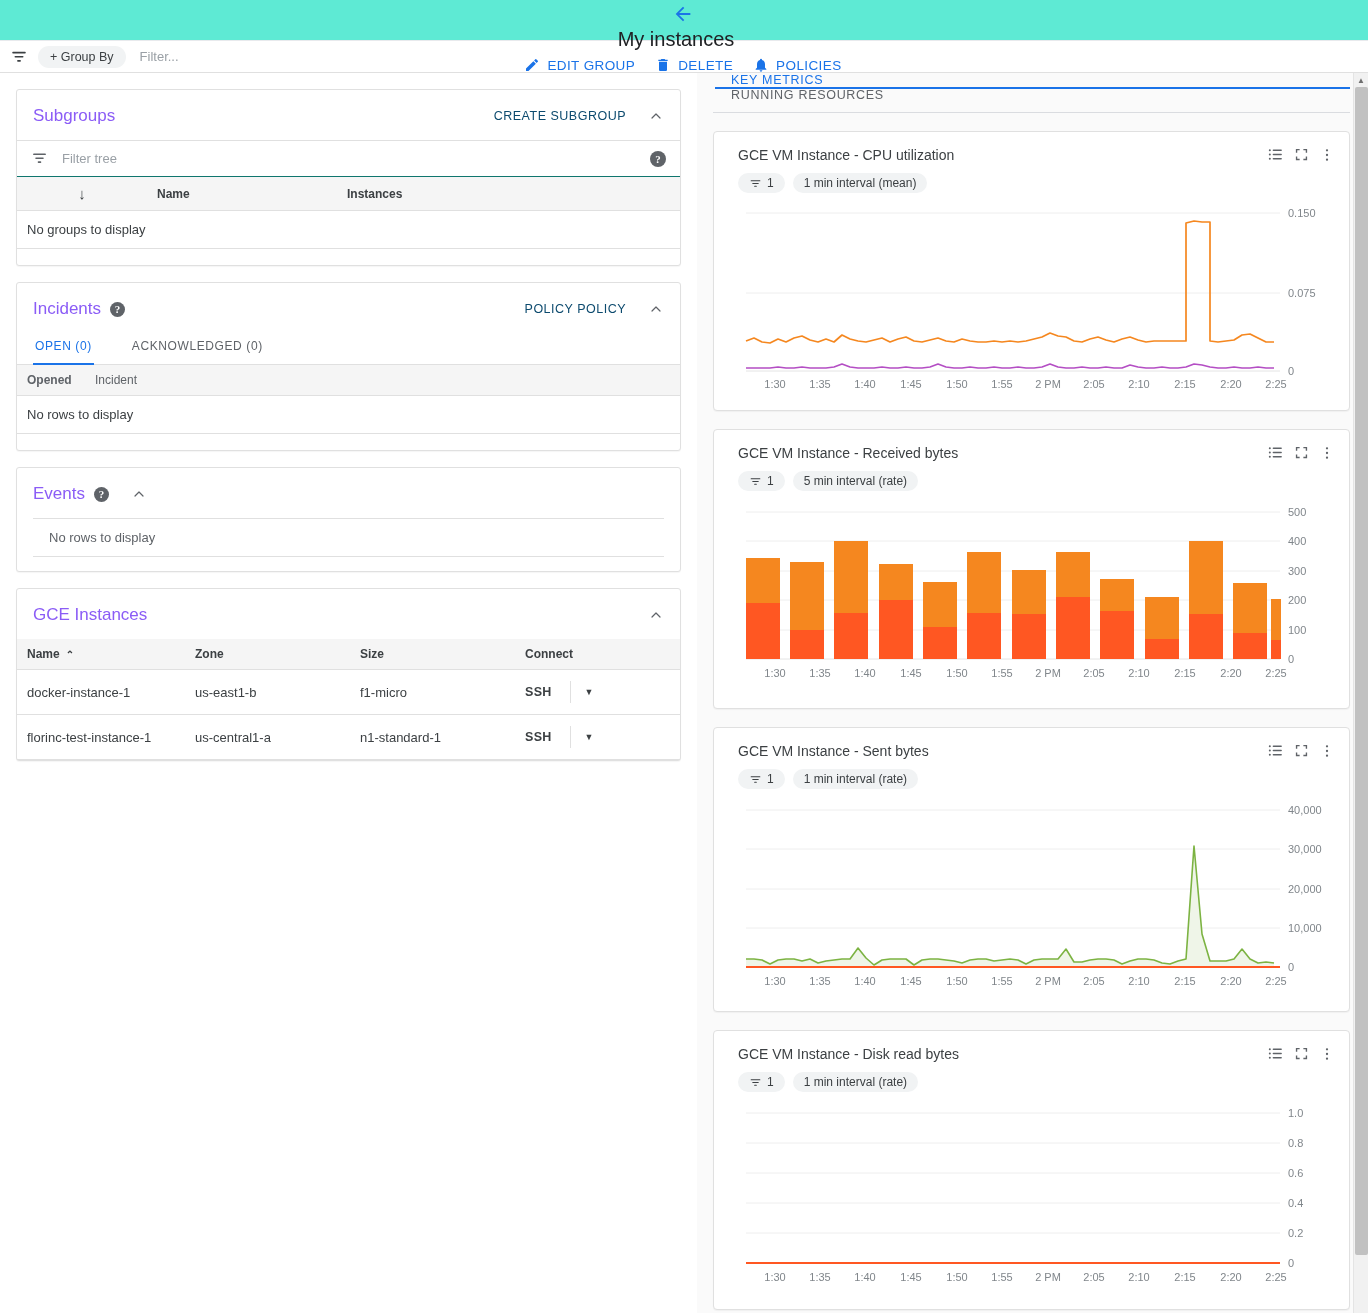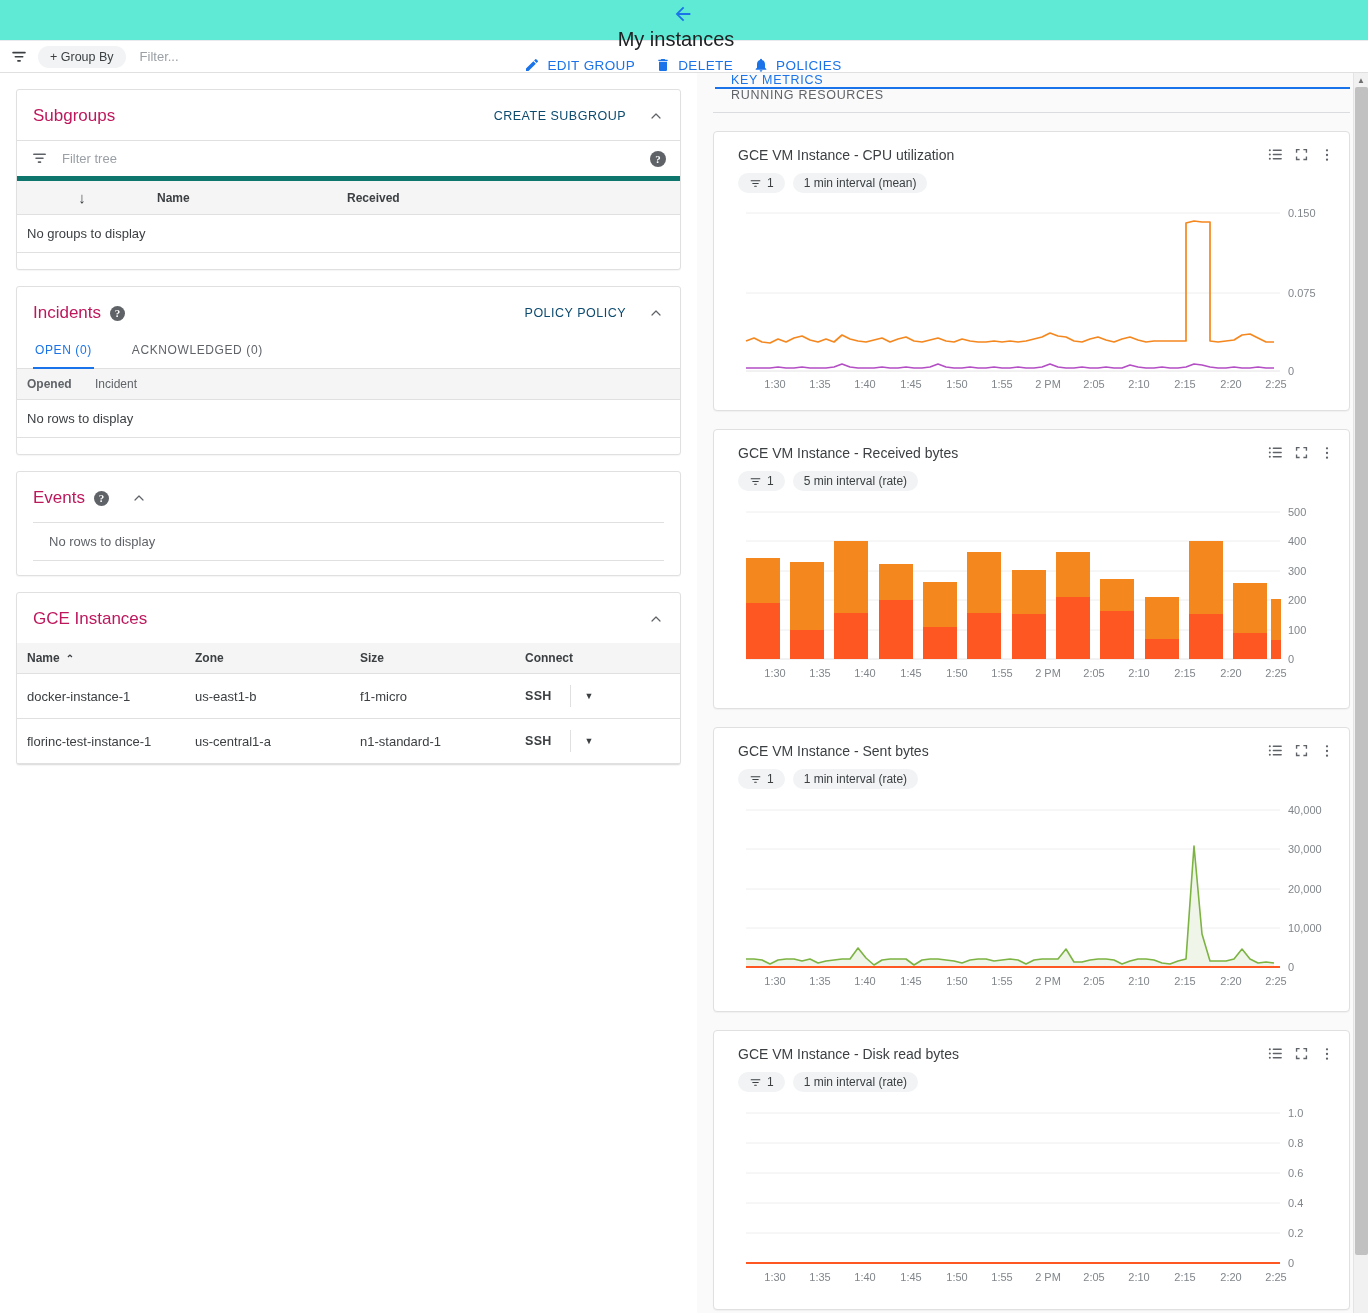--- a/index.html
+++ b/index.html
@@ -149,21 +149,21 @@
     margin-bottom: 16px;
     box-shadow: 0 1px 1px rgba(0,0,0,.04);
   }
   .card-head {
     display: flex;
     align-items: center;
     padding: 16px 16px 14px 16px;
   }
   .card-title {
     font-size: 17px;
-    color: #be185d;
+    color: #8b5cf6;
     font-weight: 400;
     text-align: center;
   }
   .help-ico {
     width: 15px; height: 15px;
     border-radius: 50%;
     background: #5f6368;
     color: #fff;
     font-size: 11px;
     font-weight: bold;
@@ -184,21 +184,21 @@
     margin-left: 22px;
     color: #5f6368;
     cursor: pointer;
     display: flex; align-items: center;
   }
 
   .filter-tree-row {
     display: flex;
     align-items: center;
     border-top: 1px solid #e0e0e0;
-    border-bottom: 5px solid #0f766e;
+    border-bottom: 1px solid #0f766e;
     padding: 9px 14px;
   }
   .filter-tree-row .ft-ico { color: #5f6368; display:flex; }
   .filter-tree-ph {
     font-size: 13px;
     color: #9aa0a6;
     margin-left: 14px;
     flex: 1;
     cursor: text;
   }
@@ -477,21 +477,21 @@
           </svg>
         </span>
         <div class="filter-tree-ph">Filter tree</div>
         <div class="ft-help">?</div>
       </div>
       <table class="tbl">
         <thead>
             <tr class="subgroup-tblhead">
           <th style="text-align:center;font-size:15px;">↓</th>
           <th>Name</th>
-          <th>Received</th>
+          <th>Instances</th>
         </tr>
           </thead>
         <tbody>
           <tr class="empty-row">
             <td colspan="3">No groups to display</td>
           </tr>
         </tbody>
       </table>
       <div class="tbl-footspace"></div>
     </div>

